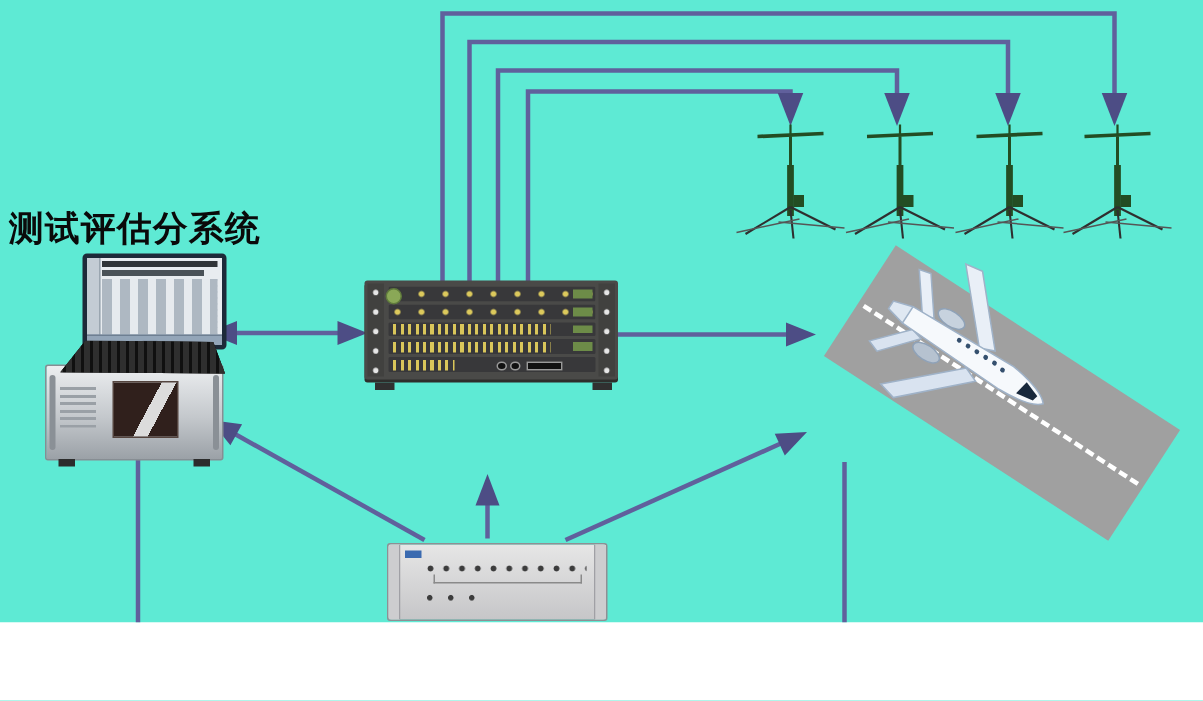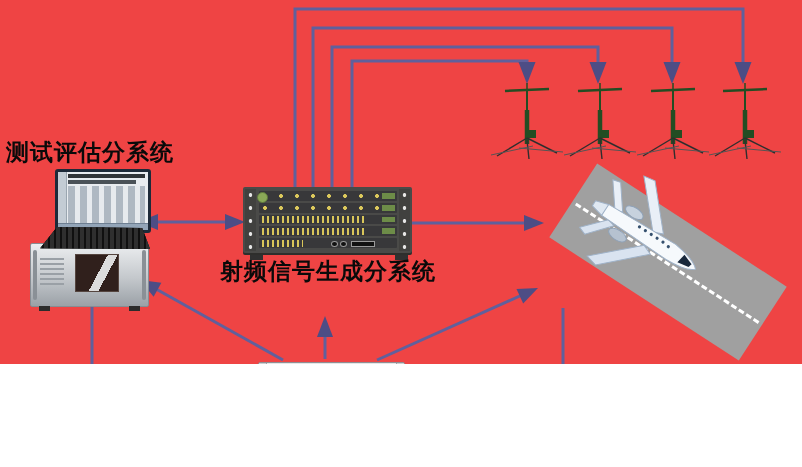--- a/index.html
+++ b/index.html
@@ -1,20 +1,20 @@
 <!DOCTYPE html>
 <html style="--arrow: #60609c; --arrowhead: #4d4d85; --runway: #a0a0a0; --antenna: #234d23; --rack: #4a4a48; --tf-body: #d6d6d6; --ink: #0a0a0a;"><head>
 <meta charset="utf-8">
 <style>
   :root{
     --arrow:#60609c; --arrowhead:#4d4d85; --runway:#a0a0a0;
     --antenna:#234d23; --rack:#4a4a48; --tf-body:#d6d6d6; --ink:#0a0a0a;
   }
   html,body{margin:0;padding:0;background:#ffffff;}
-  .canvas{position:relative;width:802px;height:364px;background:#ef4444;overflow:hidden;
+  .canvas{position:relative;width:802px;height:415px;background:#5eead4;overflow:hidden;
           font-family:"Liberation Sans","DejaVu Sans",sans-serif;}
   .abs{position:absolute;}
   
   svg.wires{position:absolute;left:0;top:0;z-index:2;}
   .wire{fill:none;stroke:var(--arrow);stroke-width:3;}
   .head{fill:var(--arrowhead);stroke:none;}
   
   .lbl{position:absolute;z-index:6;font-weight:bold;color:var(--ink);letter-spacing:1px;}
   .lbl-left{left:6px;top:137px;width:180px;font-size:23px;}
   .lbl-rf{left:203px;top:258px;width:250px;text-align:center;font-size:23px;line-height:26px;}
@@ -285,16 +285,15 @@
     <div class="vents"></div>
     <div class="panel"></div>
     <div class="hndl l"></div>
     <div class="hndl r"></div>
     <div class="ft l"></div>
     <div class="ft r"></div>
   </div>
 
   <div class="lbl lbl-left">测试评估分系统</div>
   <div class="lbl lbl-rf">
-    <div>射频信号生成分系统</div>
   </div>
 
 </div>
 
 </body></html>

